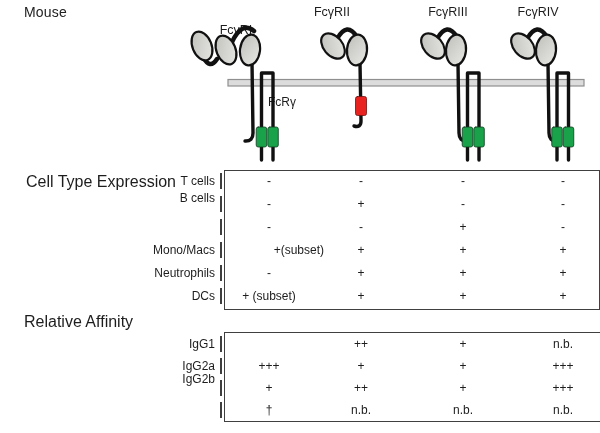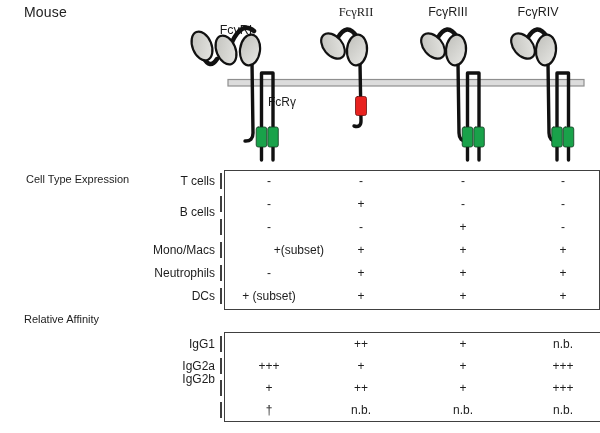--- a/index.html
+++ b/index.html
@@ -3,37 +3,37 @@
 <meta charset="utf-8">
 <style>
   html,body{margin:0;padding:0;background:#ffffff;}
   #stage{
     position:relative;width:600px;height:433px;background:#ffffff;overflow:hidden;
     font-family:"Liberation Sans", sans-serif;color:#1d1d1d;margin-left:16px;
   }
   .abs{position:absolute;}
   .figtitle{font-size:14px;letter-spacing:.2px;color:#222;}
   .rlabel{font-size:12.5px;width:90px;text-align:center;margin-left:-45px;white-space:nowrap;}
-  .seclabel{font-size:11px;white-space:nowrap;}
+  .seclabel{font-size:16px;white-space:nowrap;}
   .fcrg{font-size:12px;white-space:nowrap;}
   .rowlabel{font-size:12px;left:40px;width:159px;text-align:right;height:16px;line-height:16px;white-space:nowrap;}
   .val{font-size:12px;width:110px;text-align:center;height:16px;line-height:16px;white-space:nowrap;}
   .tbox{border:1.5px solid #404040;background:transparent;}
   .tick{width:2px;height:16px;background:#3f3f3f;left:204px;}
   svg{display:block;}
 </style>
 </head>
 <body>
 
 <div id="stage">
 
   <div class="abs figtitle" style="left:8px;top:4px;">Mouse</div>
 
   <div class="abs rlabel" style="left:220px;top:23px;">FcγRI</div>
-  <div class="abs rlabel" style="left:340px;top:5px;font-family:Liberation Serif, serif;">FcγRII</div>
+  <div class="abs rlabel" style="left:316px;top:5px;">FcγRII</div>
   <div class="abs rlabel" style="left:432px;top:5px;">FcγRIII</div>
   <div class="abs rlabel" style="left:522px;top:5px;">FcγRIV</div>
 
   <div class="abs fcrg" style="left:252px;top:95px;">FcRγ</div>
 
   <svg class="abs" style="left:0;top:0;" width="600" height="168" viewBox="0 0 600 168">
     <defs>
       <linearGradient id="domGrad" x1="0" y1="0" x2="1" y2="1">
         <stop offset="0" stop-color="#bfbfba"></stop>
         <stop offset="1" stop-color="#e8e8e5"></stop>
@@ -80,21 +80,21 @@
       <ellipse cx="530" cy="50" rx="10" ry="15.5" transform="rotate(5 530 50)" fill="url(#domGrad)" stroke="#111" stroke-width="2.2"></ellipse>
       <rect x="535.75" y="127" width="10.5" height="20" rx="2" stroke="#123a1f" stroke-width="0.8" fill="#19a24a"></rect>
       <rect x="547.25" y="127" width="10.5" height="20" rx="2" stroke="#123a1f" stroke-width="0.8" fill="#19a24a"></rect>
     </g>
   </svg>
 
   <div class="abs seclabel" style="left:10px;top:173px;">Cell Type Expression</div>
   <div class="abs tbox" style="left:208px;top:170px;width:374px;height:138px;"></div>
 
   <div class="abs rowlabel" style="top:173px;">T cells</div>
-  <div class="abs rowlabel" style="top:204px;">B cells</div>
+  <div class="abs rowlabel" style="top:190px;">B cells</div>
   <div class="abs rowlabel" style="top:242px;">Mono/Macs</div>
   <div class="abs rowlabel" style="top:265px;">Neutrophils</div>
   <div class="abs rowlabel" style="top:288px;">DCs</div>
 
   <div class="abs tick" style="top:173px;"></div>
   <div class="abs tick" style="top:196px;"></div>
   <div class="abs tick" style="top:219px;"></div>
   <div class="abs tick" style="top:242px;"></div>
   <div class="abs tick" style="top:265px;"></div>
   <div class="abs tick" style="top:288px;"></div>

